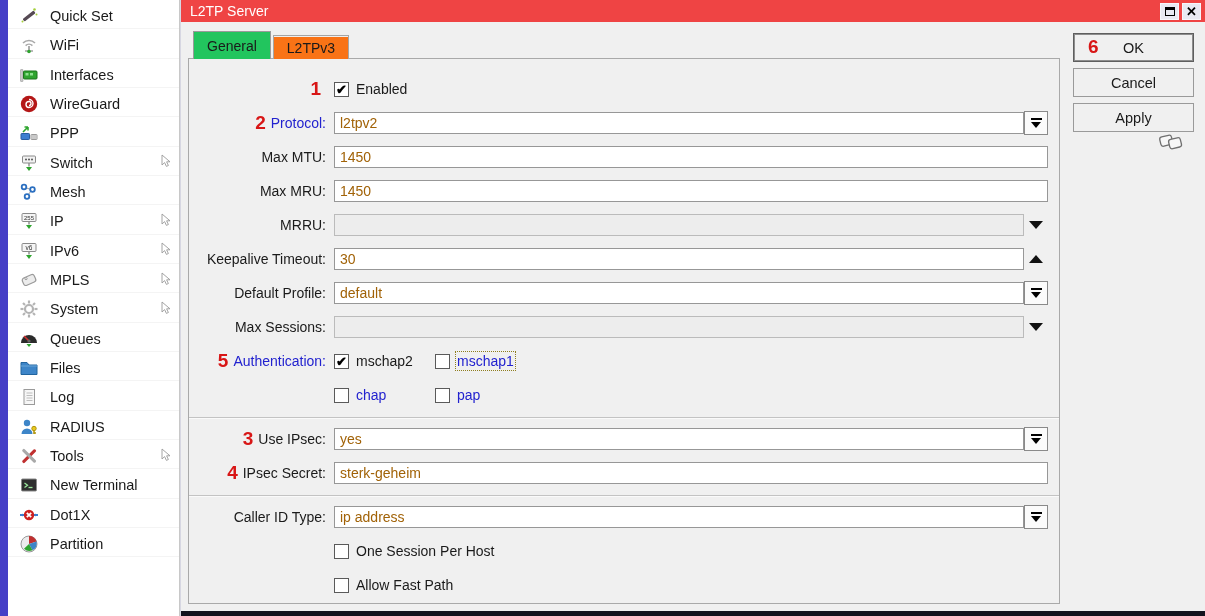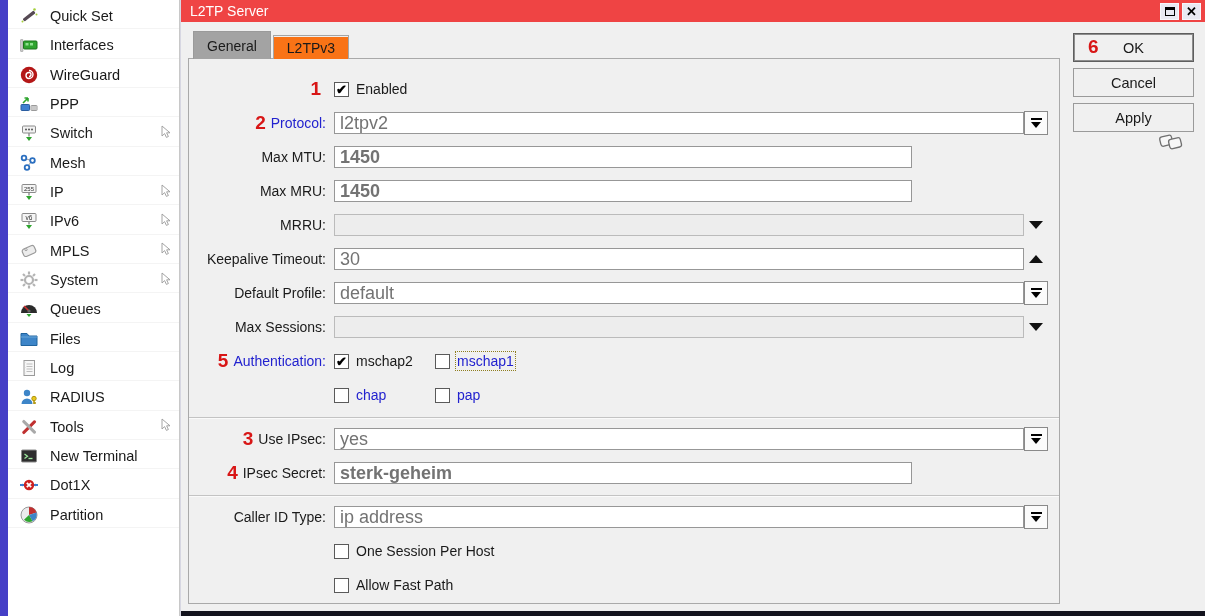--- a/index.html
+++ b/index.html
@@ -22,34 +22,34 @@
   .titlebar .ttl { color:#ffffff; font-size:14px; flex:1; }
   .win-btn { width:19px; height:17px; background:#e9e9f2; border:1px solid #f6f6fb; display:flex; align-items:center; justify-content:center; margin-left:3px; cursor:default; }
   .max-glyph { width:10px; height:9px; border:1px solid #000; border-top-width:3px; }
   .close-glyph { font-size:13px; font-weight:bold; line-height:1; color:#000; }
 
   .dlg-body { position:absolute; left:0; top:22px; right:0; bottom:0; }
 
   
   .tabs { position:absolute; left:12px; top:9px; height:28px; display:flex; align-items:flex-end; z-index:2; }
   .tab { padding:4px 13px 5px 13px; font-size:14px; border:1px solid #9a9a9a; border-bottom:none; margin-right:2px; cursor:default; }
-  .tab.active { background:#a3a3a3; height:28px; position:relative; z-index:3; padding-top:6px; }
+  .tab.active { background:#22c55e; height:28px; position:relative; z-index:3; padding-top:6px; }
   .tab.inactive { background:#f97316; height:24px; border-color:#a5a5a5; box-shadow:inset 0 1px 0 #efefef; }
 
   
   .content { position:absolute; left:7px; top:36px; width:872px; height:546px; border:1px solid #a9a9a9; background:#f0f0f0; z-index:1; padding-top:13px; }
 
   .row { height:34px; display:flex; align-items:center; }
   .lbl { width:145px; flex:none; text-align:right; padding-right:8px; white-space:nowrap; }
   .lbl.blue { color:#2222cf; }
   .anno { color:#d81616; font-weight:bold; font-size:19px; margin-right:5px; vertical-align:-1px; }
   .field { width:714px; flex:none; display:flex; align-items:center; }
 
-  input.txt { height:22px; border:1px solid #979797; background:#ffffff; font-family:"Liberation Sans",sans-serif; font-size:18px; padding:0 5px; color:#737373; outline:none; }
-  .w-full { width:578px;font-weight:bold; }
+  input.txt { height:22px; border:1px solid #979797; background:#ffffff; font-family:"Liberation Sans",sans-serif; font-size:14px; padding:0 5px; color:#a16207; outline:none; }
+  .w-full { width:714px; }
   .w-drop { width:690px; }
   input.txt:disabled, input.txt.dis { background:#ededed; border-color:#bbbbbb; }
 
   .drop-btn { width:24px; height:24px; flex:none; border:1px solid #8a8a8a; background:#fbfbfb; display:flex; align-items:center; justify-content:center; cursor:default; }
   .drop-glyph { display:flex; flex-direction:column; align-items:center; }
   .drop-glyph .bar { width:11px; height:2px; background:#000; margin-bottom:2px; }
   .drop-glyph .tri { width:0; height:0; border-left:5px solid transparent; border-right:5px solid transparent; border-top:6px solid #000; }
   .spin { width:24px; height:24px; flex:none; display:flex; align-items:center; justify-content:center; cursor:default; }
   .tri-down { width:0; height:0; border-left:7px solid transparent; border-right:7px solid transparent; border-top:8px solid #111; }
   .tri-up { width:0; height:0; border-left:7px solid transparent; border-right:7px solid transparent; border-bottom:8px solid #111; }
@@ -87,20 +87,32 @@
           <svg width="20" height="20" viewBox="0 0 20 20">
             <rect x="3" y="8.5" width="14" height="3.2" rx="1" transform="rotate(-38 10 10)" fill="#564a54"></rect>
             <circle cx="15.5" cy="3.5" r="1.3" fill="#a4cf3a"></circle>
             <circle cx="17.5" cy="8.5" r="1" fill="#a4cf3a"></circle>
             <circle cx="3.5" cy="15.5" r="1" fill="#a4cf3a"></circle>
           </svg>
         </span>
       <span class="lab">Quick Set</span>
     </div>
 
+    <div class="side-item">
+      <span class="ic">
+          <svg width="20" height="20" viewBox="0 0 20 20">
+            <path d="M4 8a8.5 8.5 0 0 1 12 0" stroke="#a9a9a9" stroke-width="1.6" fill="none"></path>
+            <path d="M6.6 10.6a5 5 0 0 1 6.8 0" stroke="#a9a9a9" stroke-width="1.6" fill="none"></path>
+            <line x1="10" y1="11" x2="10" y2="16" stroke="#8a8a8a" stroke-width="1.4"></line>
+            <path d="M6 16h8" stroke="#8a8a8a" stroke-width="1.2"></path>
+            <circle cx="10" cy="16.5" r="1.8" fill="#2ea52e"></circle>
+          </svg>
+        </span>
+      <span class="lab">WiFi</span>
+    </div>
 
     <div class="side-item">
       <span class="ic">
           <svg width="20" height="20" viewBox="0 0 20 20">
             <rect x="1.5" y="4.5" width="2.5" height="12" rx="0.5" fill="#c9c9c9" stroke="#9a9a9a" stroke-width="0.6"></rect>
             <rect x="4.5" y="6" width="13.5" height="8" rx="1" fill="#2fa42f" stroke="#1d731d"></rect>
             <rect x="6.5" y="8" width="3" height="2.5" fill="#8fe08f"></rect>
             <rect x="11" y="8" width="3" height="2.5" fill="#8fe08f"></rect>
           </svg>
         </span>

